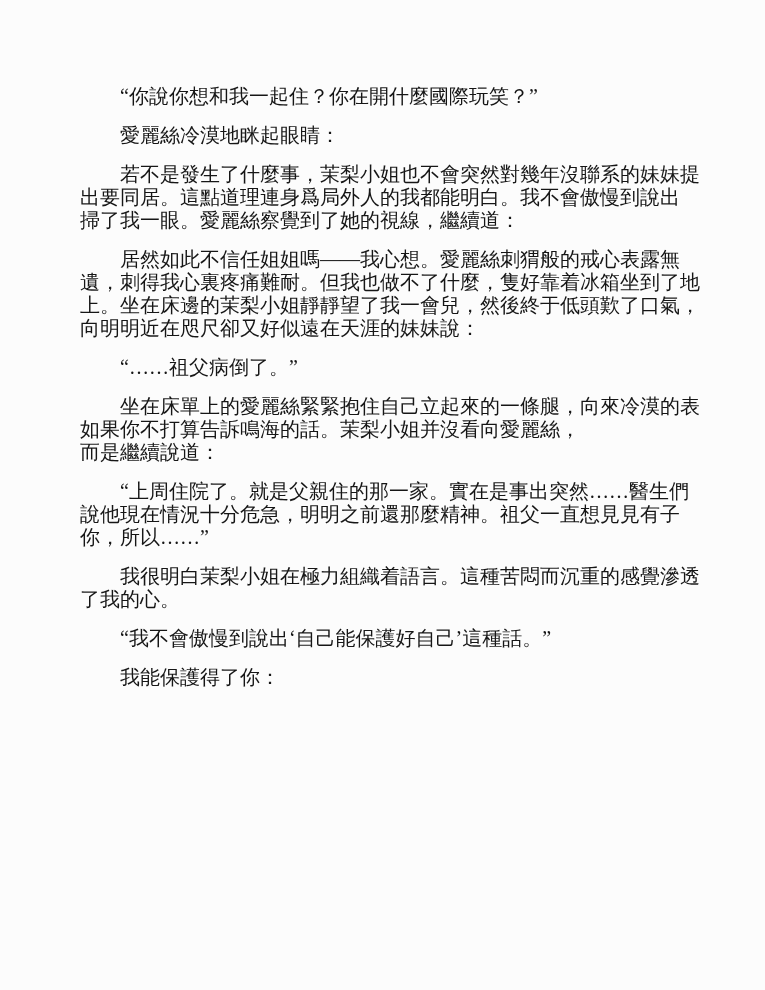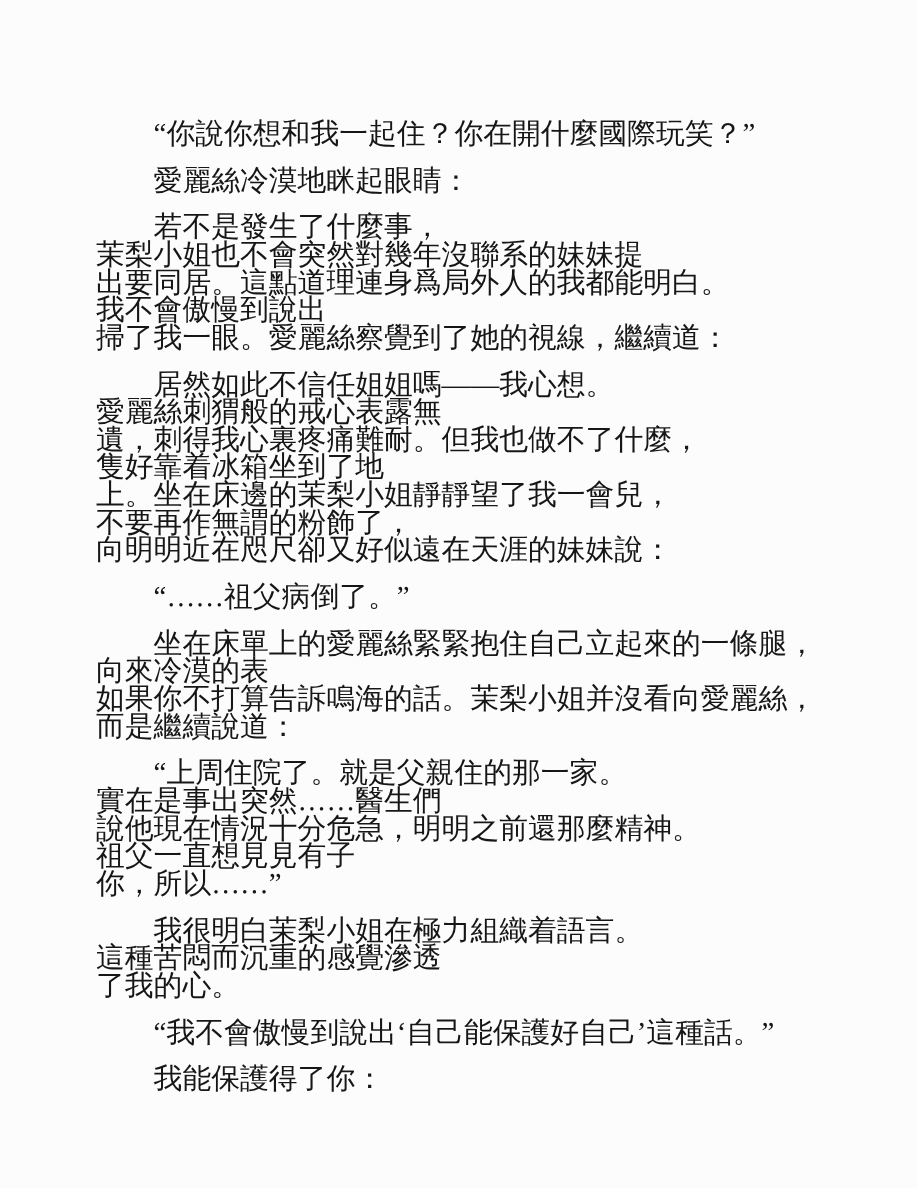--- a/index.html
+++ b/index.html
@@ -19,23 +19,23 @@
       position: absolute;
       left: 0;
       top: 0;
       width: 765px;
       height: 990px;
       background: #fcfcfc;
     }
     .page-text {
       position: absolute;
       left: 80px;
-      top: 101px;
+      top: 85px;
       width: 632px;
-      font-size: 24px;
+      font-size: 20px;
       line-height: 23px;
       color: #161616;
       text-align: left;
       letter-spacing: 0;
     }
     .page-text p {
       margin: 0 0 16px 0;
       padding: 0;
       white-space: pre-line; 
       word-break: keep-all;
@@ -46,21 +46,21 @@
 
 <div class="page" style="background: rgb(252, 252, 252);">
   <div class="page-text" style="color: rgb(22, 22, 22);">
     <p>　　“你說你想和我一起住？你在開什麼國際玩笑？”</p>
     <p>　　愛麗絲冷漠地眯起眼睛：</p>
     <p>　　若不是發生了什麼事，茉梨小姐也不會突然對幾年沒聯系的妹妹提
 出要同居。這點道理連身爲局外人的我都能明白。我不會傲慢到說出
 掃了我一眼。愛麗絲察覺到了她的視線，繼續道：</p>
     <p>　　居然如此不信任姐姐嗎——我心想。愛麗絲刺猬般的戒心表露無
 遺，刺得我心裏疼痛難耐。但我也做不了什麼，隻好靠着冰箱坐到了地
-上。坐在床邊的茉梨小姐靜靜望了我一會兒，不要再作無謂的粉飾了，
+上。坐在床邊的茉梨小姐靜靜望了我一會兒，然後終于低頭歎了口氣，
 向明明近在咫尺卻又好似遠在天涯的妹妹說：</p>
     <p>　　“……祖父病倒了。”</p>
     <p>　　坐在床單上的愛麗絲緊緊抱住自己立起來的一條腿，向來冷漠的表
 如果你不打算告訴鳴海的話。茉梨小姐并沒看向愛麗絲，而是繼續說道：</p>
     <p>　　“上周住院了。就是父親住的那一家。實在是事出突然……醫生們
 說他現在情況十分危急，明明之前還那麼精神。祖父一直想見見有子
 你，所以……”</p>
     <p>　　我很明白茉梨小姐在極力組織着語言。這種苦悶而沉重的感覺滲透
 了我的心。</p>
     <p>　　“我不會傲慢到說出‘自己能保護好自己’這種話。”</p>

